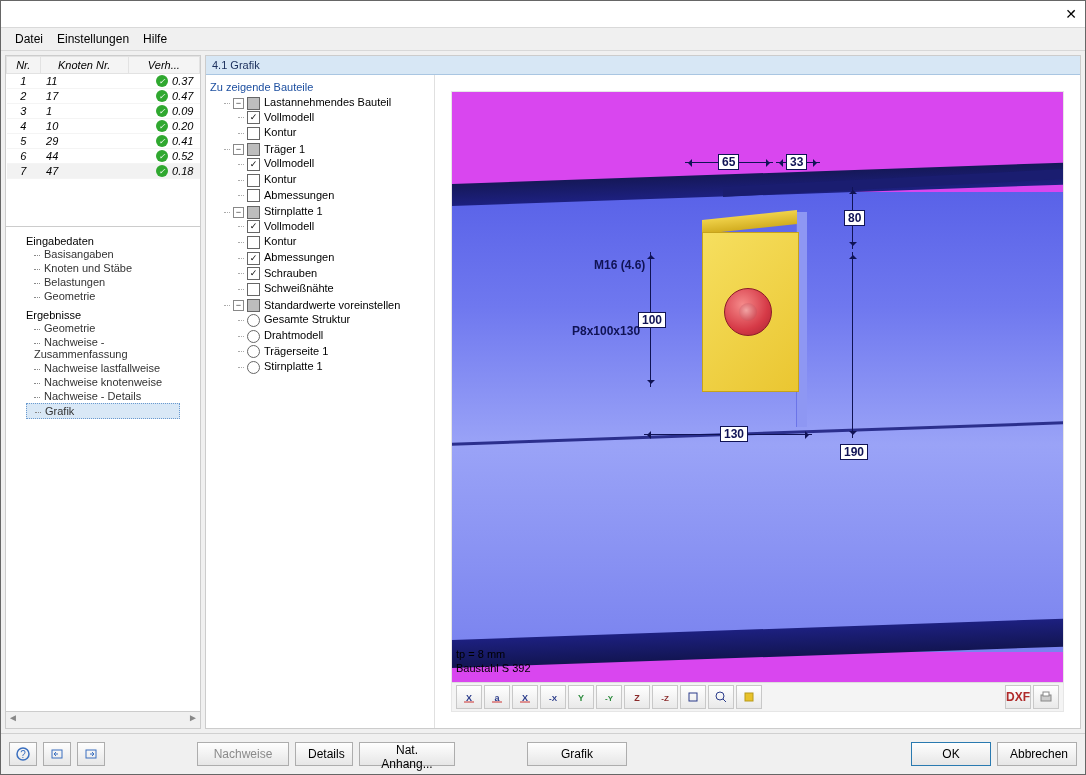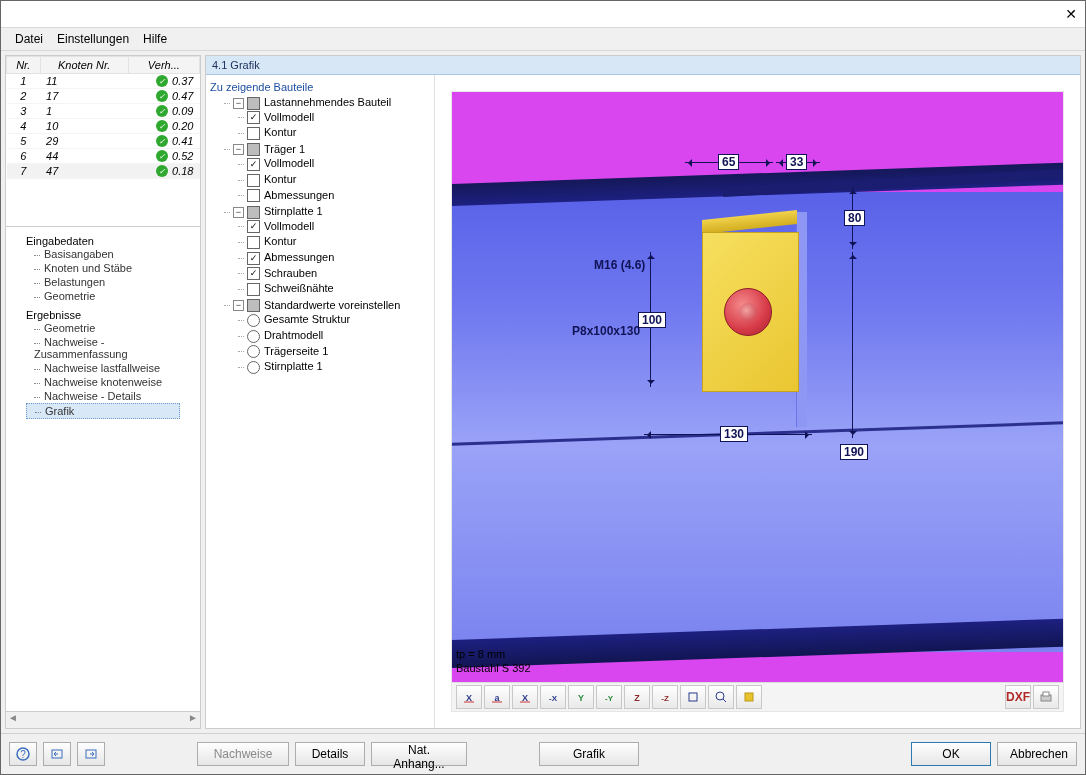--- a/index.html
+++ b/index.html
@@ -356,21 +356,21 @@
         </svg>
     </button>
     <button class="btn icon">
       <svg width="14" height="14">
           <rect x="2" y="3" width="10" height="8" fill="none" stroke="#3a6fbf"></rect>
           <path d="M6 7 L10 7 M8 5 L10 7 L8 9" fill="none" stroke="#3a6fbf"></path>
         </svg>
     </button>
     <span style="width:80px;"></span>
     <button class="btn disabled" style="width:92px;">Nachweise</button>
-    <button class="btn" style="width:70px;">Details</button>
+    <button class="btn" style="width:58px;">Details</button>
     <button class="btn" style="width:96px;">Nat. Anhang...</button>
     <span style="width:60px;"></span>
     <button class="btn" style="width:100px;">Grafik</button>
     <div class="fspace"></div>
     <button class="btn primary" style="width:80px;">OK</button>
     <button class="btn" style="width:80px;">Abbrechen</button>
   </div>
 
 </div>
 

